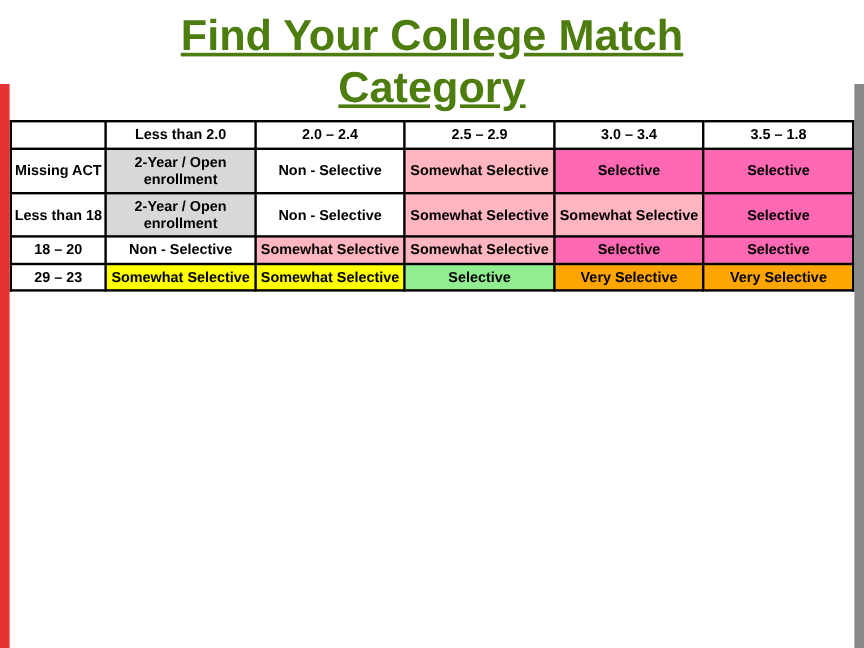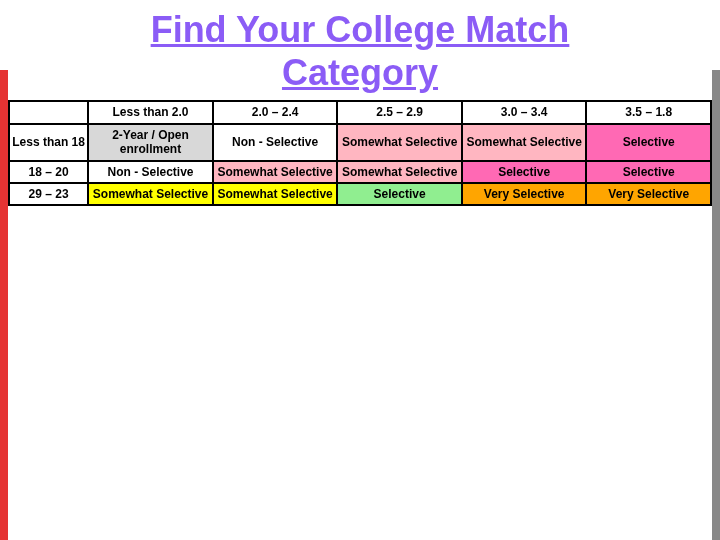--- a/index.html
+++ b/index.html
@@ -15,21 +15,21 @@
       height: 540px;
       position: relative;
       background: #fff;
     }
     .title {
       text-align: center;
       font-size: 36px;
       font-weight: bold;
       text-decoration: underline;
       padding: 8px 0 4px 0;
-      color: #8b5cf6;
+      color: #4d7c0f;
       line-height: 1.2;
     }
     .table-container {
       padding: 0 8px;
       margin-top: 2px;
     }
     table {
       width: 100%;
       border-collapse: collapse;
       table-layout: fixed;
@@ -109,20 +109,28 @@
           <td class="col-header">
             <span>3.0 – 3.4</span>
           </td>
           <td class="col-header">
             <span>3.5 – 1.8</span>
           </td>
         </tr>
       </thead>
       <tbody id="table-body">
 
+      <tr>
+            <td class="row-label">Missing ACT</td>
+            <td style="background-color: rgb(216, 216, 216);">2-Year / Open enrollment</td>
+            <td style="background-color: rgb(255, 255, 255);">Non - Selective</td>
+            <td style="background-color: rgb(255, 182, 193);">Somewhat Selective</td>
+            <td style="background-color: rgb(255, 105, 180);">Selective</td>
+            <td style="background-color: rgb(255, 105, 180);">Selective</td>
+          </tr>
           <tr>
             <td class="row-label">Less than 18</td>
             <td style="background-color: rgb(216, 216, 216);">2-Year / Open enrollment</td>
             <td style="background-color: rgb(255, 255, 255);">Non - Selective</td>
             <td style="background-color: rgb(255, 182, 193);">Somewhat Selective</td>
             <td style="background-color: rgb(255, 182, 193);">Somewhat Selective</td>
             <td style="background-color: rgb(255, 105, 180);">Selective</td>
           </tr>
           <tr>
             <td class="row-label">18 – 20</td>

